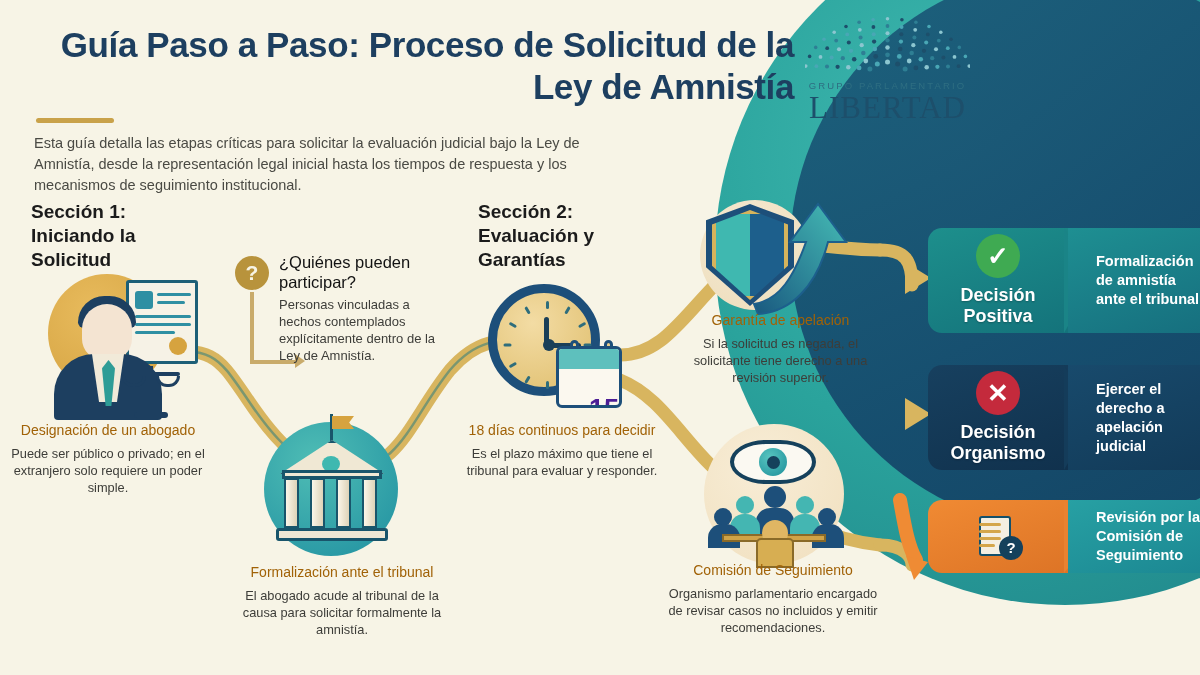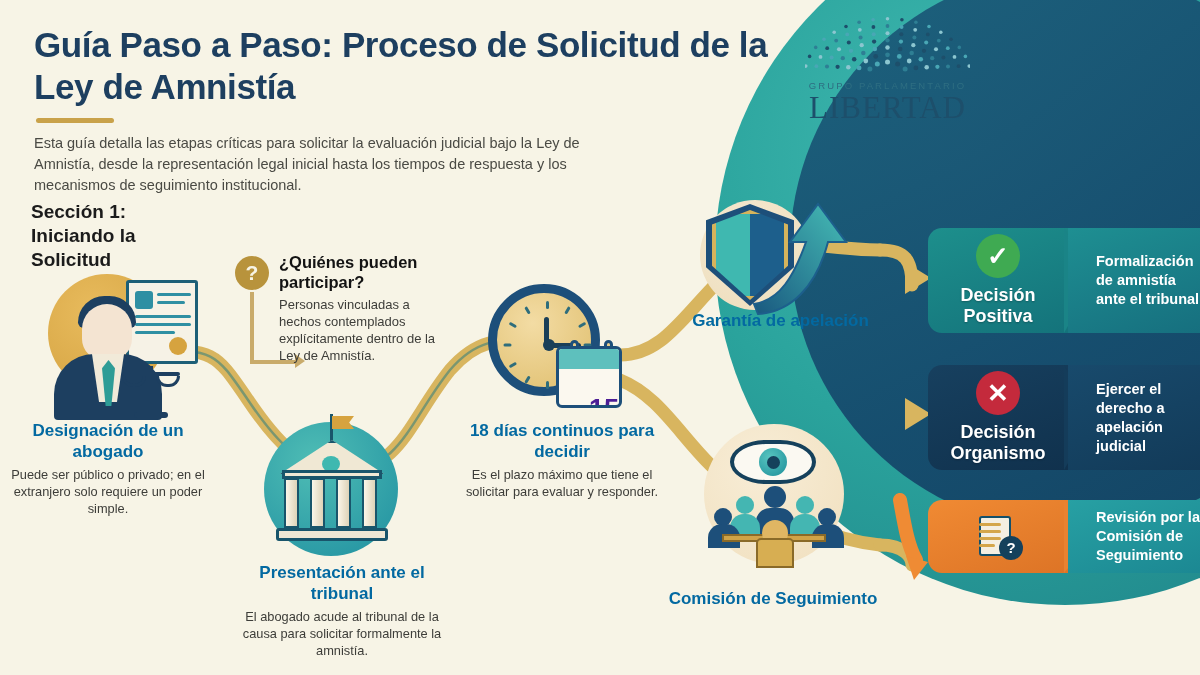--- a/index.html
+++ b/index.html
@@ -23,21 +23,21 @@
     background:linear-gradient(150deg,#1b5c7a 0%, #14466a 60%, #123c5e 100%);
     opacity:.92;
   }
 
   
   .gavel { position:absolute; left:1005px; top:30px; width:200px; height:190px; }
 
   
   .title { position:absolute; left:34px; top:24px; width:760px;
            font-size:35px; line-height:42px; font-weight:bold; color:#1d3f60;
-           letter-spacing:-.4px; }
+           letter-spacing:-.4px;text-align:right; }
   .title-rule { position:absolute; left:36px; top:118px; width:78px; height:5px;
                 background:#c9a24a; border-radius:3px; }
   .subtitle { position:absolute; left:34px; top:133px; width:575px;
               font-size:14.5px; line-height:21px; color:#4a4a44; }
 
   
   .logo { position:absolute; left:805px; top:14px; width:165px; height:108px; }
   .logo-burst { position:absolute; left:0; top:0; width:165px; height:62px; }
   .logo-gp { position:absolute; left:0; top:66px; width:165px; text-align:center;
              font-size:9.5px; letter-spacing:2.1px; color:#2e6e82; font-weight:normal; }
@@ -49,28 +49,28 @@
   .sec-head { position:absolute; font-size:19px; line-height:24px; font-weight:bold;
               color:#1b1b1b; white-space:pre-line; }
   #sec1 { left:31px; top:200px; }
   #sec2 { left:478px; top:200px; }
 
   
   .flowsvg { position:absolute; left:0; top:0; width:1200px; height:675px; }
 
   
   .step { position:absolute; text-align:center; }
-  .step h3 { font-size:17px; line-height:21px; font-weight:bold; color:#0369a1; }
+  .step h3 { font-size:14px; line-height:21px; font-weight:normal; color:#a16207; }
   .step p { font-size:12.8px; line-height:17px; color:#3d3d39; margin-top:4px; }
 
   #step1 { left:8px; top:420px; width:200px; }
   #step2 { left:233px; top:562px; width:218px; }
   #step3 { left:462px; top:420px; width:200px; }
   #step4 { left:688px; top:310px; width:185px; }
-  #step5 { left:662px; top:560px; width:222px;margin-top:28px; }
+  #step5 { left:662px; top:560px; width:222px; }
 
   
   .art { position:absolute; }
   .art-disc { position:absolute; border-radius:50%; }
 
   
   #art1 { left:30px; top:268px; width:178px; height:152px; }
   .law-disc { left:18px; top:6px; width:118px; height:118px;
               background:radial-gradient(circle at 38% 32%,#e8bb5d,#d3a13f); }
   .law-head { position:absolute; left:52px; top:36px; width:50px; height:56px;
@@ -171,21 +171,21 @@
   .callout { position:absolute; left:235px; top:252px; width:205px; }
   .q-badge { position:absolute; left:0; top:4px; width:34px; height:34px; border-radius:50%;
              background:#b8933c; color:#f7f4e6; font-size:21px; font-weight:bold;
              text-align:center; line-height:34px; }
   .q-stem { position:absolute; left:15px; top:40px; width:4px; height:72px; background:#c9ab6b; }
   .q-stem2 { position:absolute; left:15px; top:108px; width:48px; height:4px; background:#c9ab6b; }
   .q-arrow { position:absolute; left:60px; top:102px; width:0; height:0;
              border-left:10px solid #c9ab6b; border-top:7px solid transparent;
              border-bottom:7px solid transparent; }
   .callout h4 { position:absolute; left:44px; top:0; width:162px; font-size:16.5px;
-                line-height:20px; font-weight:bold; color:#131313; }
+                line-height:20px; font-weight:normal; color:#131313; }
   .callout p { position:absolute; left:44px; top:44px; width:160px; font-size:13px;
                line-height:17px; color:#3d3d39; }
 
   
   .outcome { position:absolute; display:flex; align-items:stretch; }
   .oc-left { position:relative; width:140px; display:flex; flex-direction:column;
              align-items:center; justify-content:center; color:#fff;
              border-radius:14px 0 0 14px; padding:6px 4px; }
   .oc-chev { position:absolute; right:-26px; top:0; width:30px; height:100%; }
   .oc-right { position:relative; width:148px; display:flex; align-items:center;
@@ -344,20 +344,23 @@
           <circle cx="164.2" cy="52.1" r="1.78" fill="#8cc6d0"></circle>
         </g>
     </svg>
     <div class="logo-gp">GRUPO PARLAMENTARIO</div>
     <div class="logo-name">LIBERTAD</div>
   </div>
 
   <div class="sec-head" id="sec1">Sección 1:
 Iniciando la
 Solicitud</div>
+  <div class="sec-head" id="sec2">Sección 2:
+Evaluación y
+Garantías</div>
 
   <div class="callout">
     <div class="q-badge">?</div>
     <div class="q-stem"></div>
     <div class="q-stem2"></div>
     <div class="q-arrow"></div>
     <h4>¿Quiénes pueden participar?</h4>
     <p>Personas vinculadas a hechos contemplados explícitamente dentro de la Ley de Amnistía.</p>
   </div>
 
@@ -457,32 +460,34 @@
     <div class="table-top"></div>
     <div class="ppl" style="left:62px;top:96px;width:26px;height:26px;background:#e0b663"></div>
     <div class="chair"></div>
   </div>
 
   <div class="step" id="step1">
     <h3>Designación de un abogado</h3>
     <p>Puede ser público o privado; en el extranjero solo requiere un poder simple.</p>
   </div>
   <div class="step" id="step2">
-    <h3>Presentación ante el tribunal</h3>
+    <h3>Formalización ante el tribunal</h3>
     <p>El abogado acude al tribunal de la causa para solicitar formalmente la amnistía.</p>
   </div>
   <div class="step" id="step3">
     <h3>18 días continuos para decidir</h3>
-    <p>Es el plazo máximo que tiene el solicitar para evaluar y responder.</p>
+    <p>Es el plazo máximo que tiene el tribunal para evaluar y responder.</p>
   </div>
   <div class="step" id="step4">
     <h3>Garantía de apelación</h3>
+    <p>Si la solicitud es negada, el solicitante tiene derecho a una revisión superior.</p>
   </div>
   <div class="step" id="step5">
     <h3>Comisión de Seguimiento</h3>
+    <p>Organismo parlamentario encargado de revisar casos no incluidos y emitir recomendaciones.</p>
   </div>
 
   <div class="outcome" id="oc1">
     <div class="oc-left">
       <div class="oc-icon check-c">✓</div>
       <div class="oc-label">Decisión Positiva</div>
       <svg class="oc-chev" viewBox="0 0 30 100" preserveAspectRatio="none">
         <path d="M0 0 L30 50 L0 100 Z" fill="#1a8487"></path>
       </svg>
     </div>

